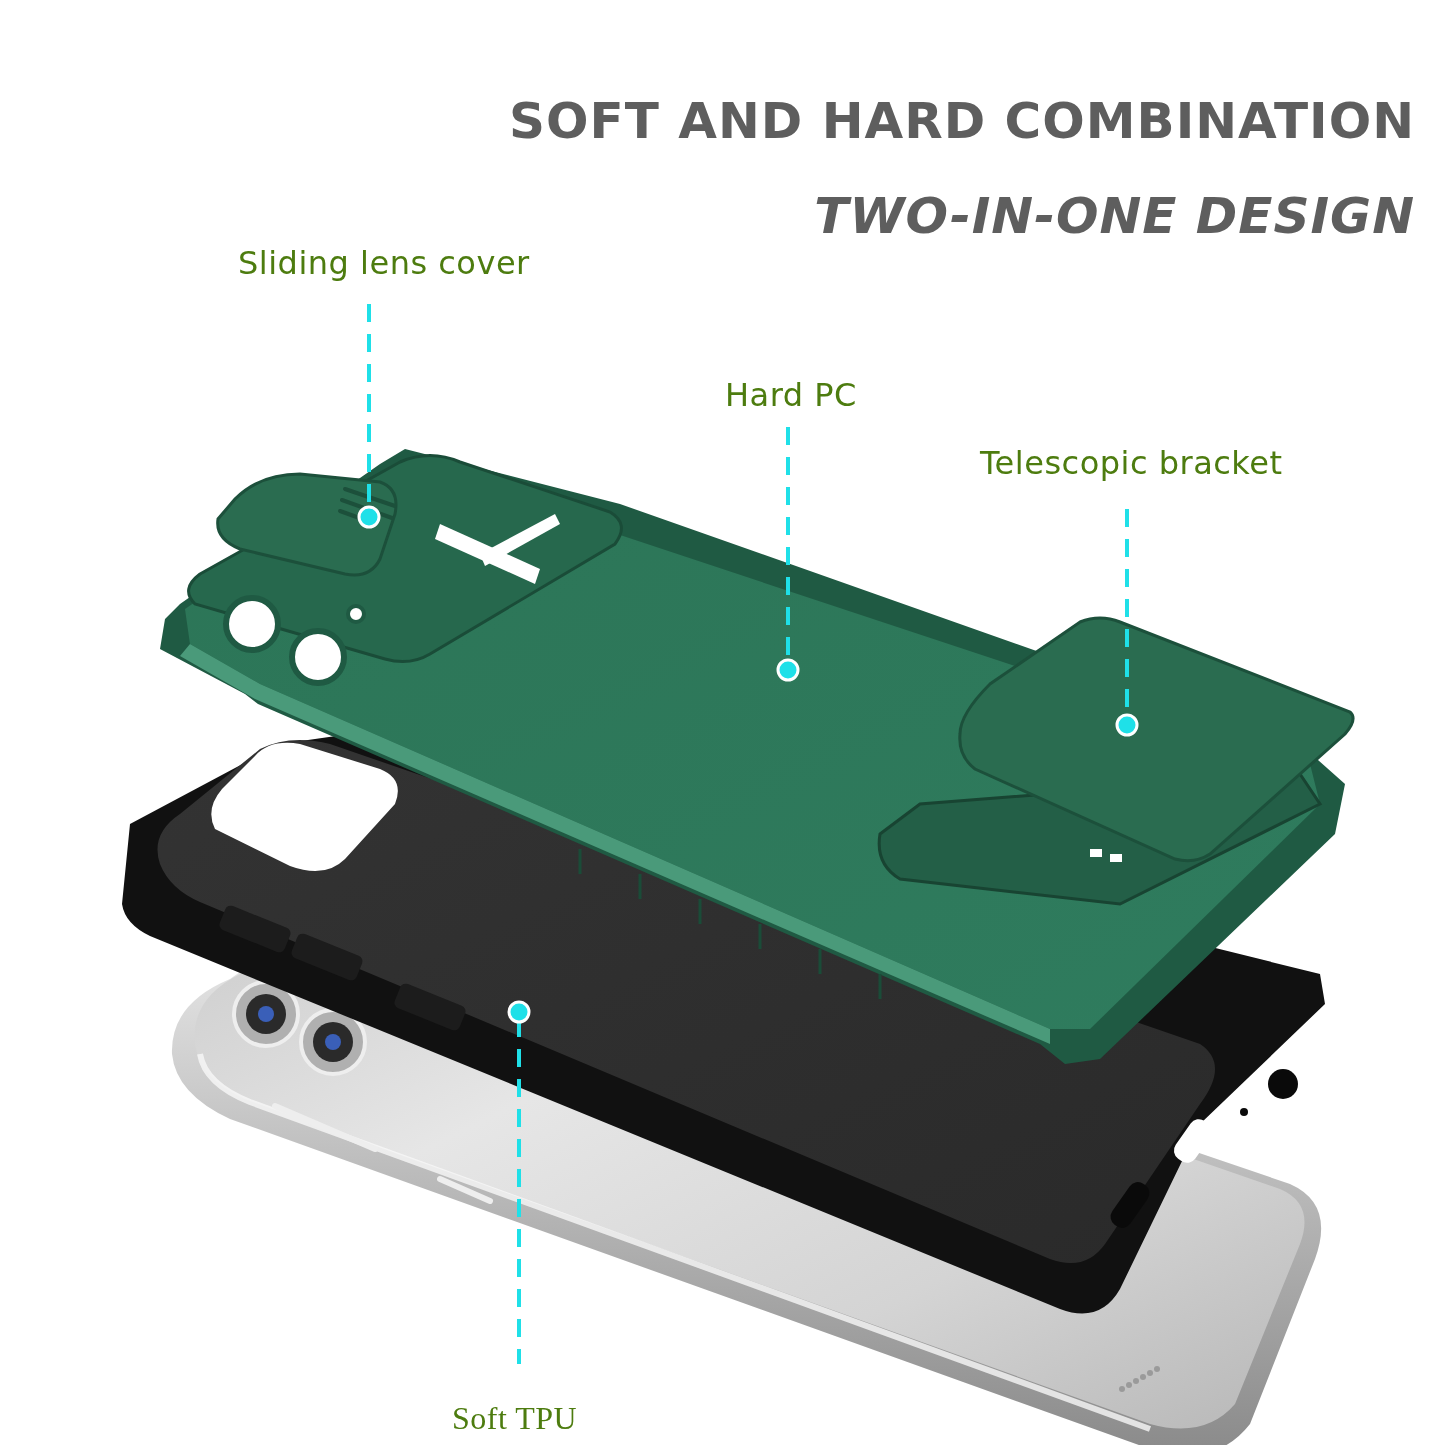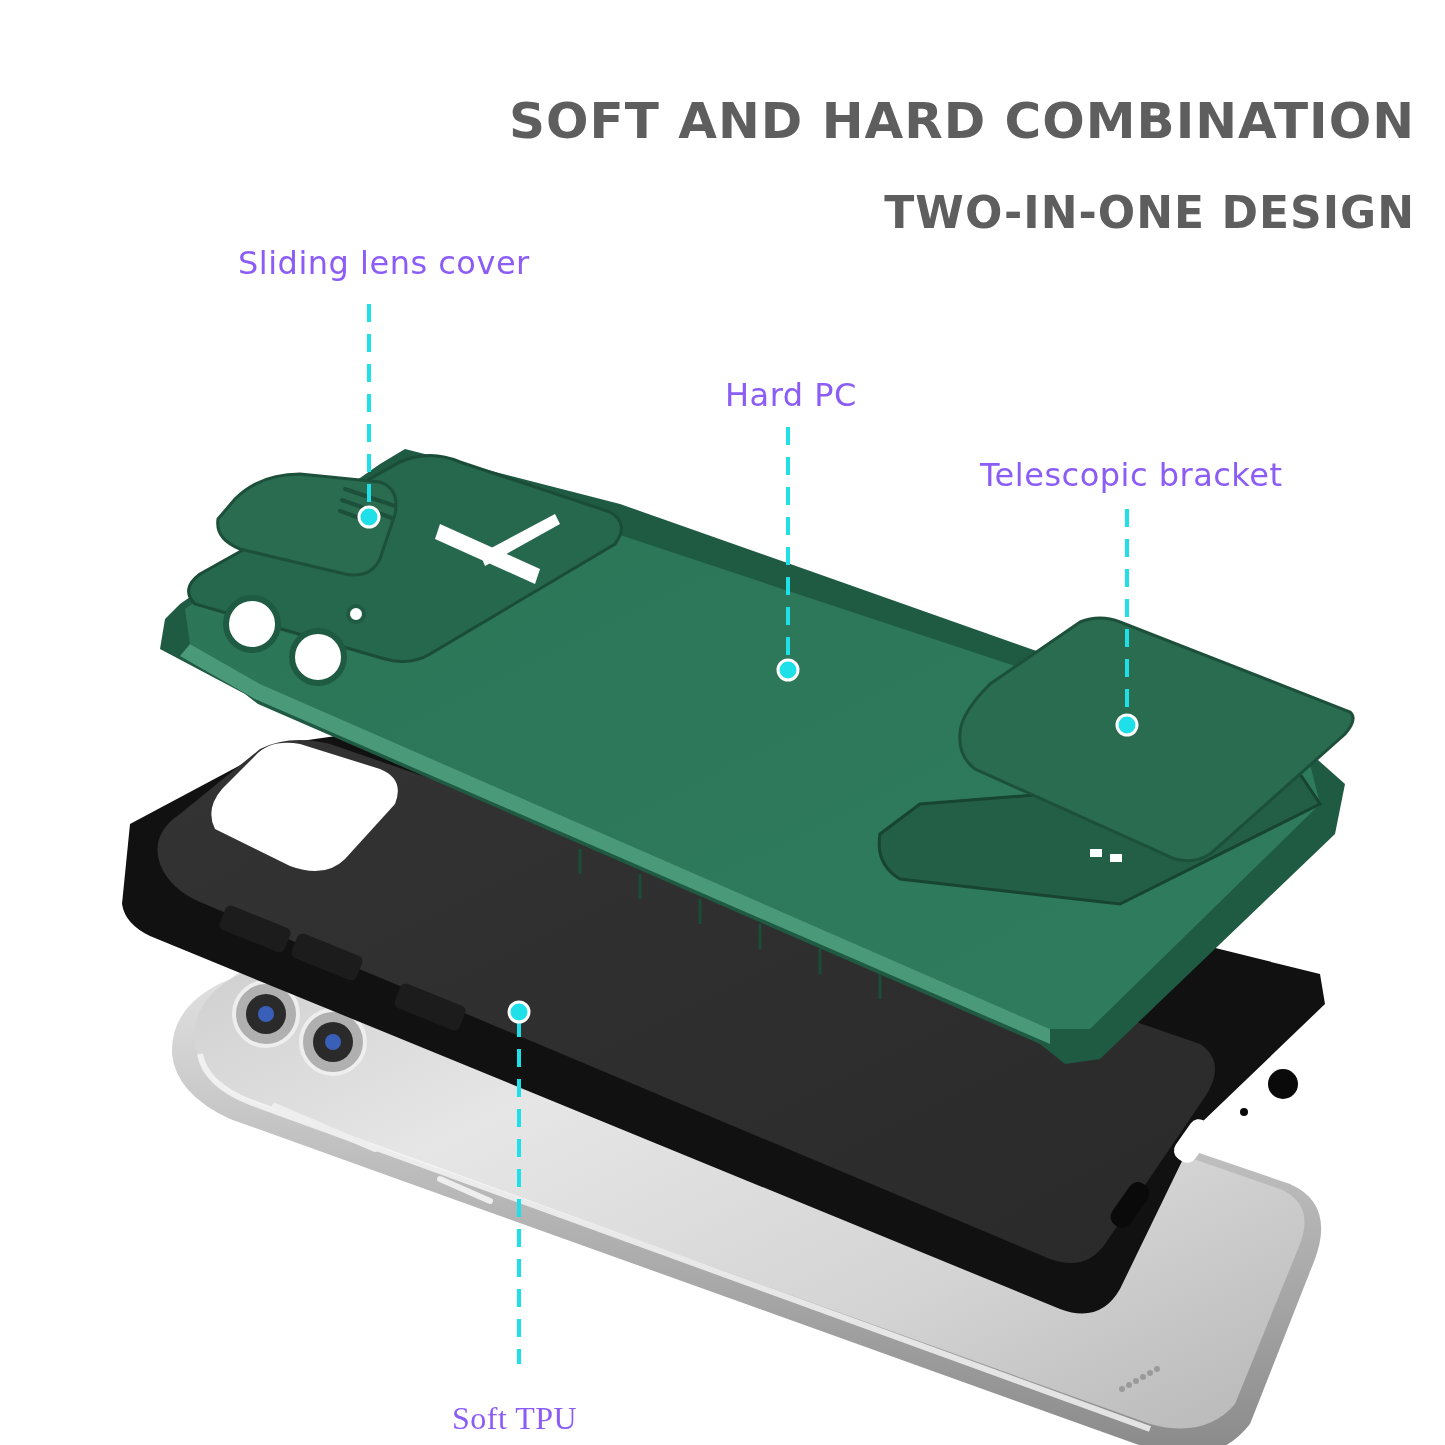--- a/index.html
+++ b/index.html
@@ -1,21 +1,21 @@
 <!DOCTYPE html>
 <html><head>
   <meta charset="utf-8">
   <style>
     html, body { margin: 0; padding: 0; background: #ffffff; }
     body { width: 1445px; height: 1445px; overflow: hidden; position: relative; font-family: "Liberation Sans", "DejaVu Sans", sans-serif; }
     .canvas { position: absolute; left: 0; top: 0; width: 1445px; height: 1241px; margin-top: 44px; }
     .headline { position: absolute; right: 30px; color: #5e5e5e; font-weight: 700; font-family: "DejaVu Sans", sans-serif; letter-spacing: 1px; text-align: right; white-space: nowrap; }
     .headline.l1 { top: 48px; font-size: 50px; }
-    .headline.l2 { top: 143px; font-size: 44px; }
-    .callout { position: absolute; color: #8b5cf6; font-size: 32px; font-family: "DejaVu Sans", sans-serif; white-space: nowrap; letter-spacing: 0.5px; }
+    .headline.l2 { top: 143px; font-size: 50px; font-style: italic; }
+    .callout { position: absolute; color: #4d7c0f; font-size: 32px; font-family: "DejaVu Sans", sans-serif; white-space: nowrap; letter-spacing: 0.5px; }
     svg.art { position: absolute; left: 0; top: 0; }
   </style>
 </head>
 <body>
 
 <div class="canvas">
 
   <svg class="art" width="1445" height="1445" viewBox="0 0 1445 1445">
     <defs>
       <linearGradient id="silverGrad" x1="0" y1="0" x2="1" y2="1">
@@ -141,15 +141,15 @@
       <circle cx="1127" cy="681" r="10"></circle>
       <circle cx="519" cy="968" r="10"></circle>
     </g>
   </svg>
 
   <div class="headline l1">SOFT AND HARD COMBINATION</div>
   <div class="headline l2">TWO-IN-ONE DESIGN</div>
 
   <div class="callout" style="left:238px; top:200px;">Sliding lens cover</div>
   <div class="callout" style="left:725px; top:332px;text-align:center;">Hard PC</div>
-  <div class="callout" style="left:980px; top:412px;">Telescopic bracket</div>
+  <div class="callout" style="left:980px; top:400px;">Telescopic bracket</div>
   <div class="callout" style="left:452px; top:1016px; top:1356px;font-family:Liberation Serif, serif;">Soft TPU</div>
 </div>
 
 </body></html>

